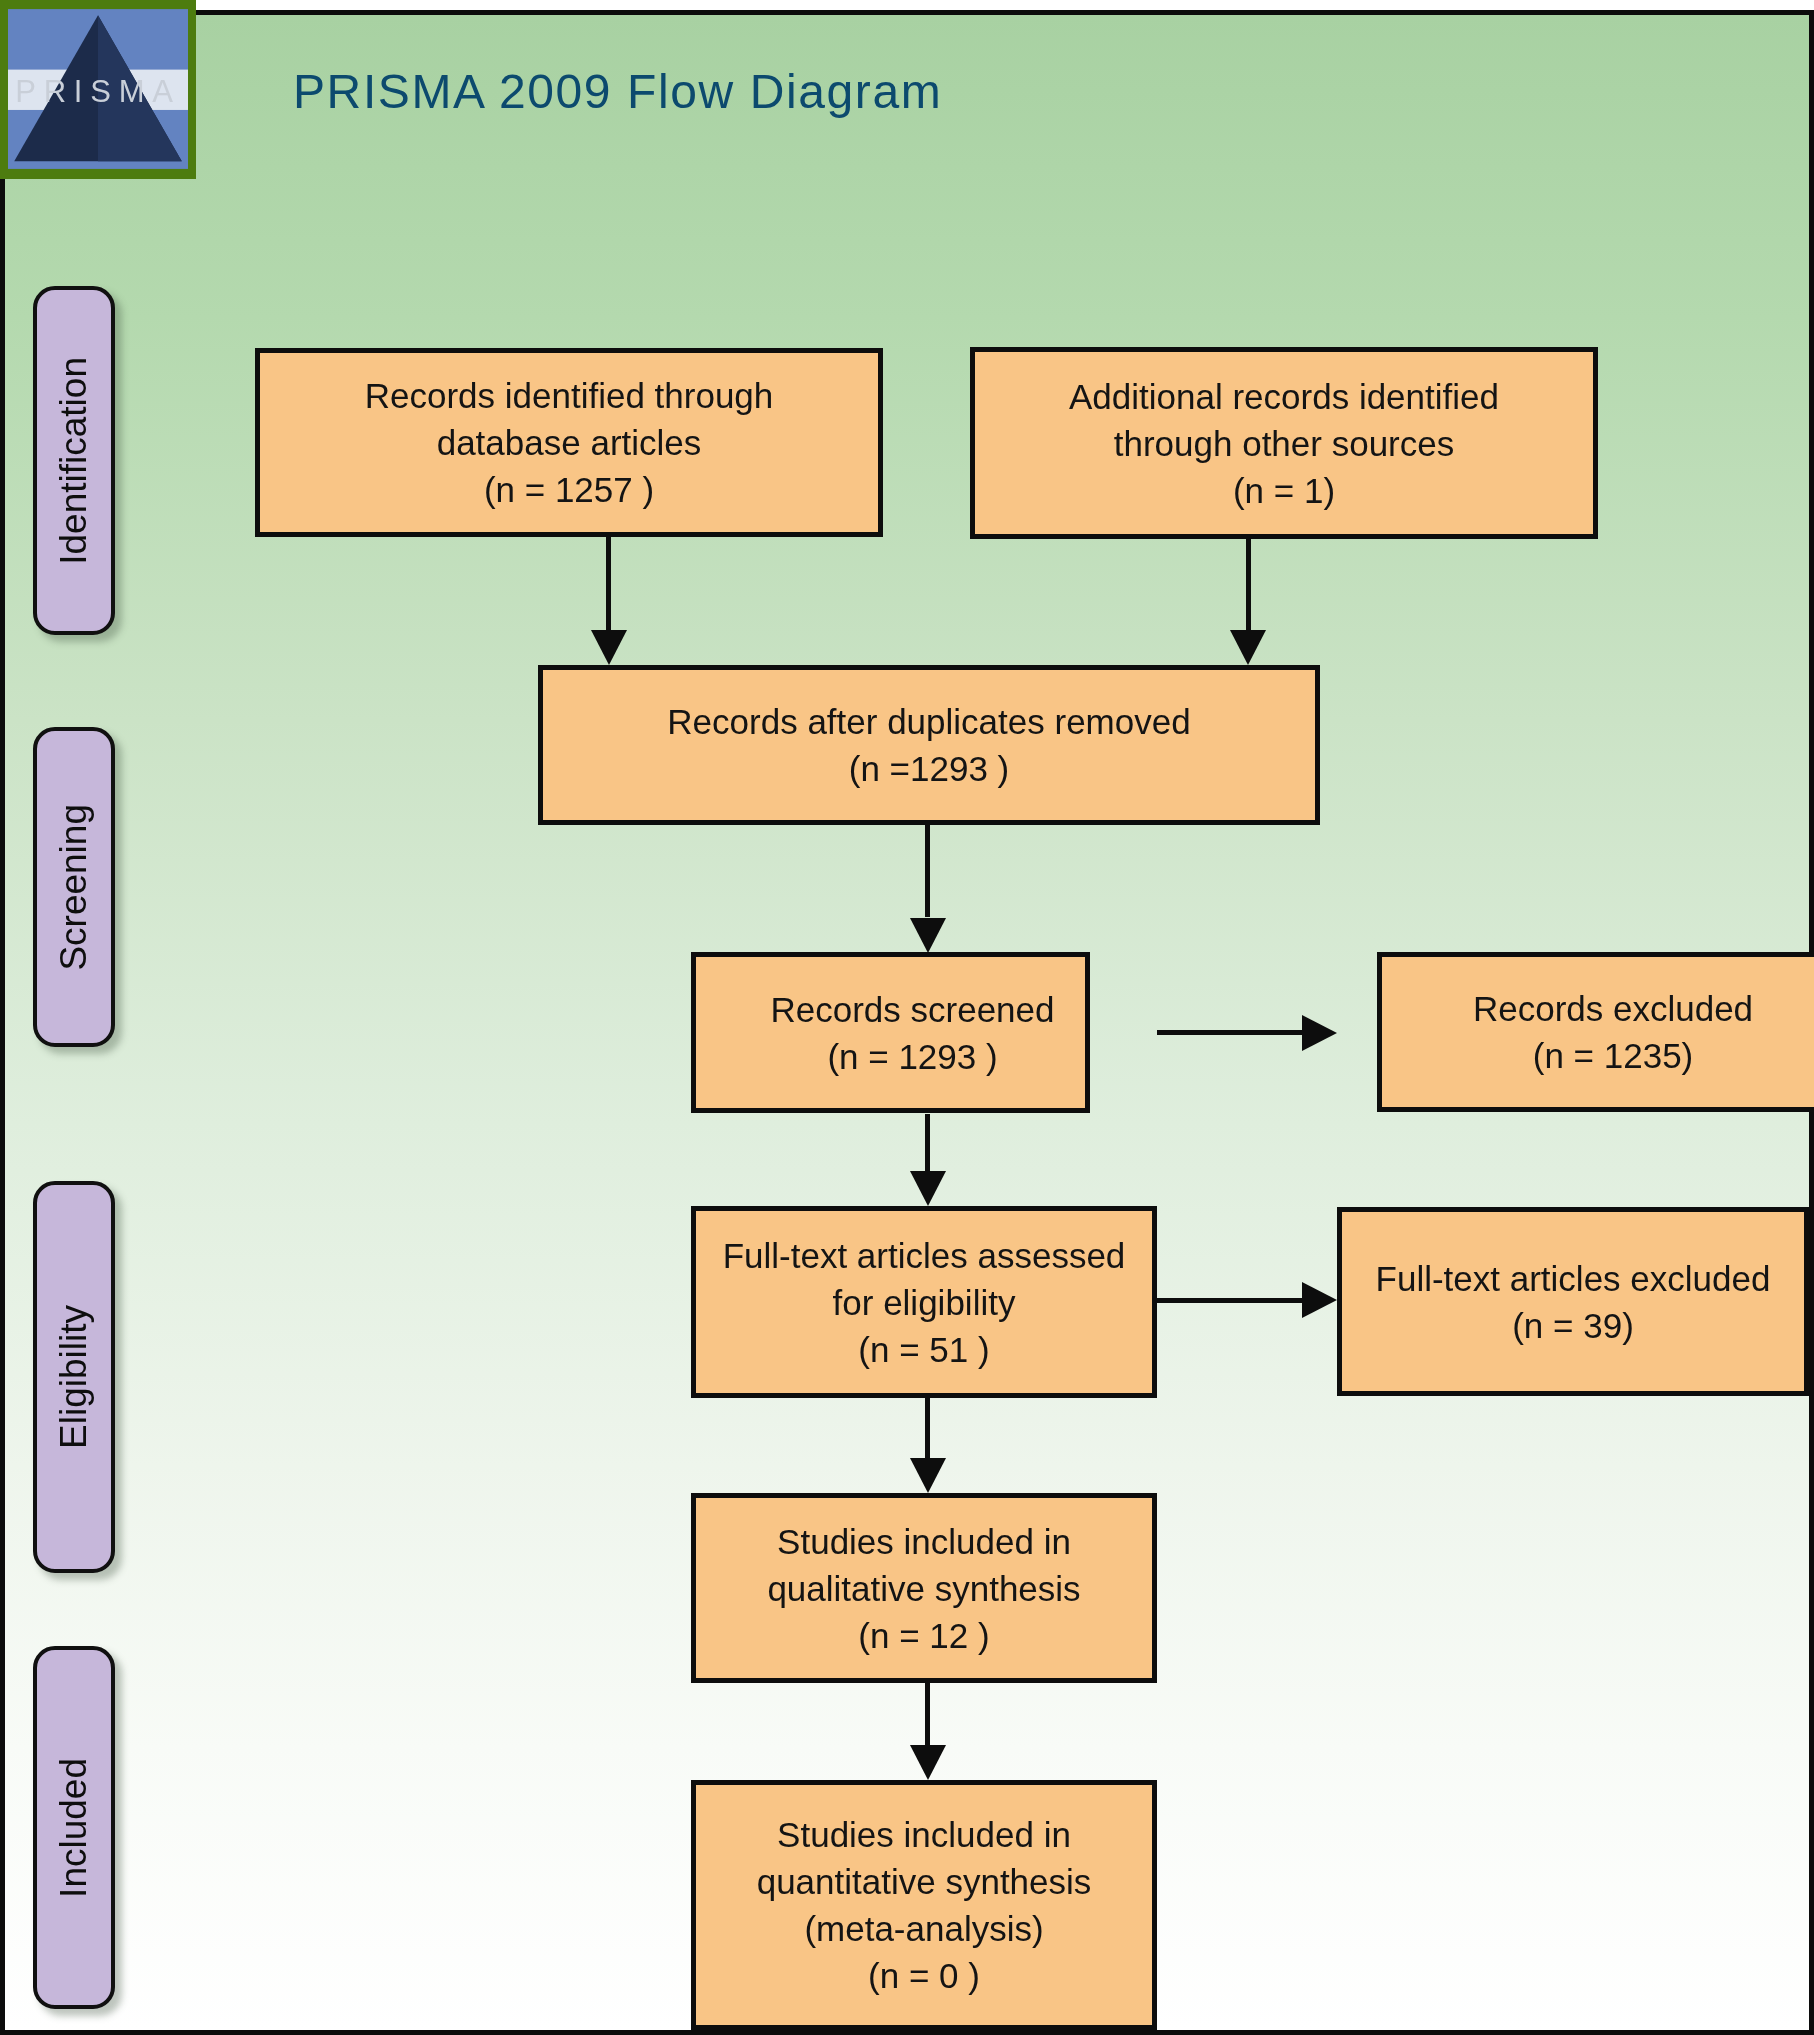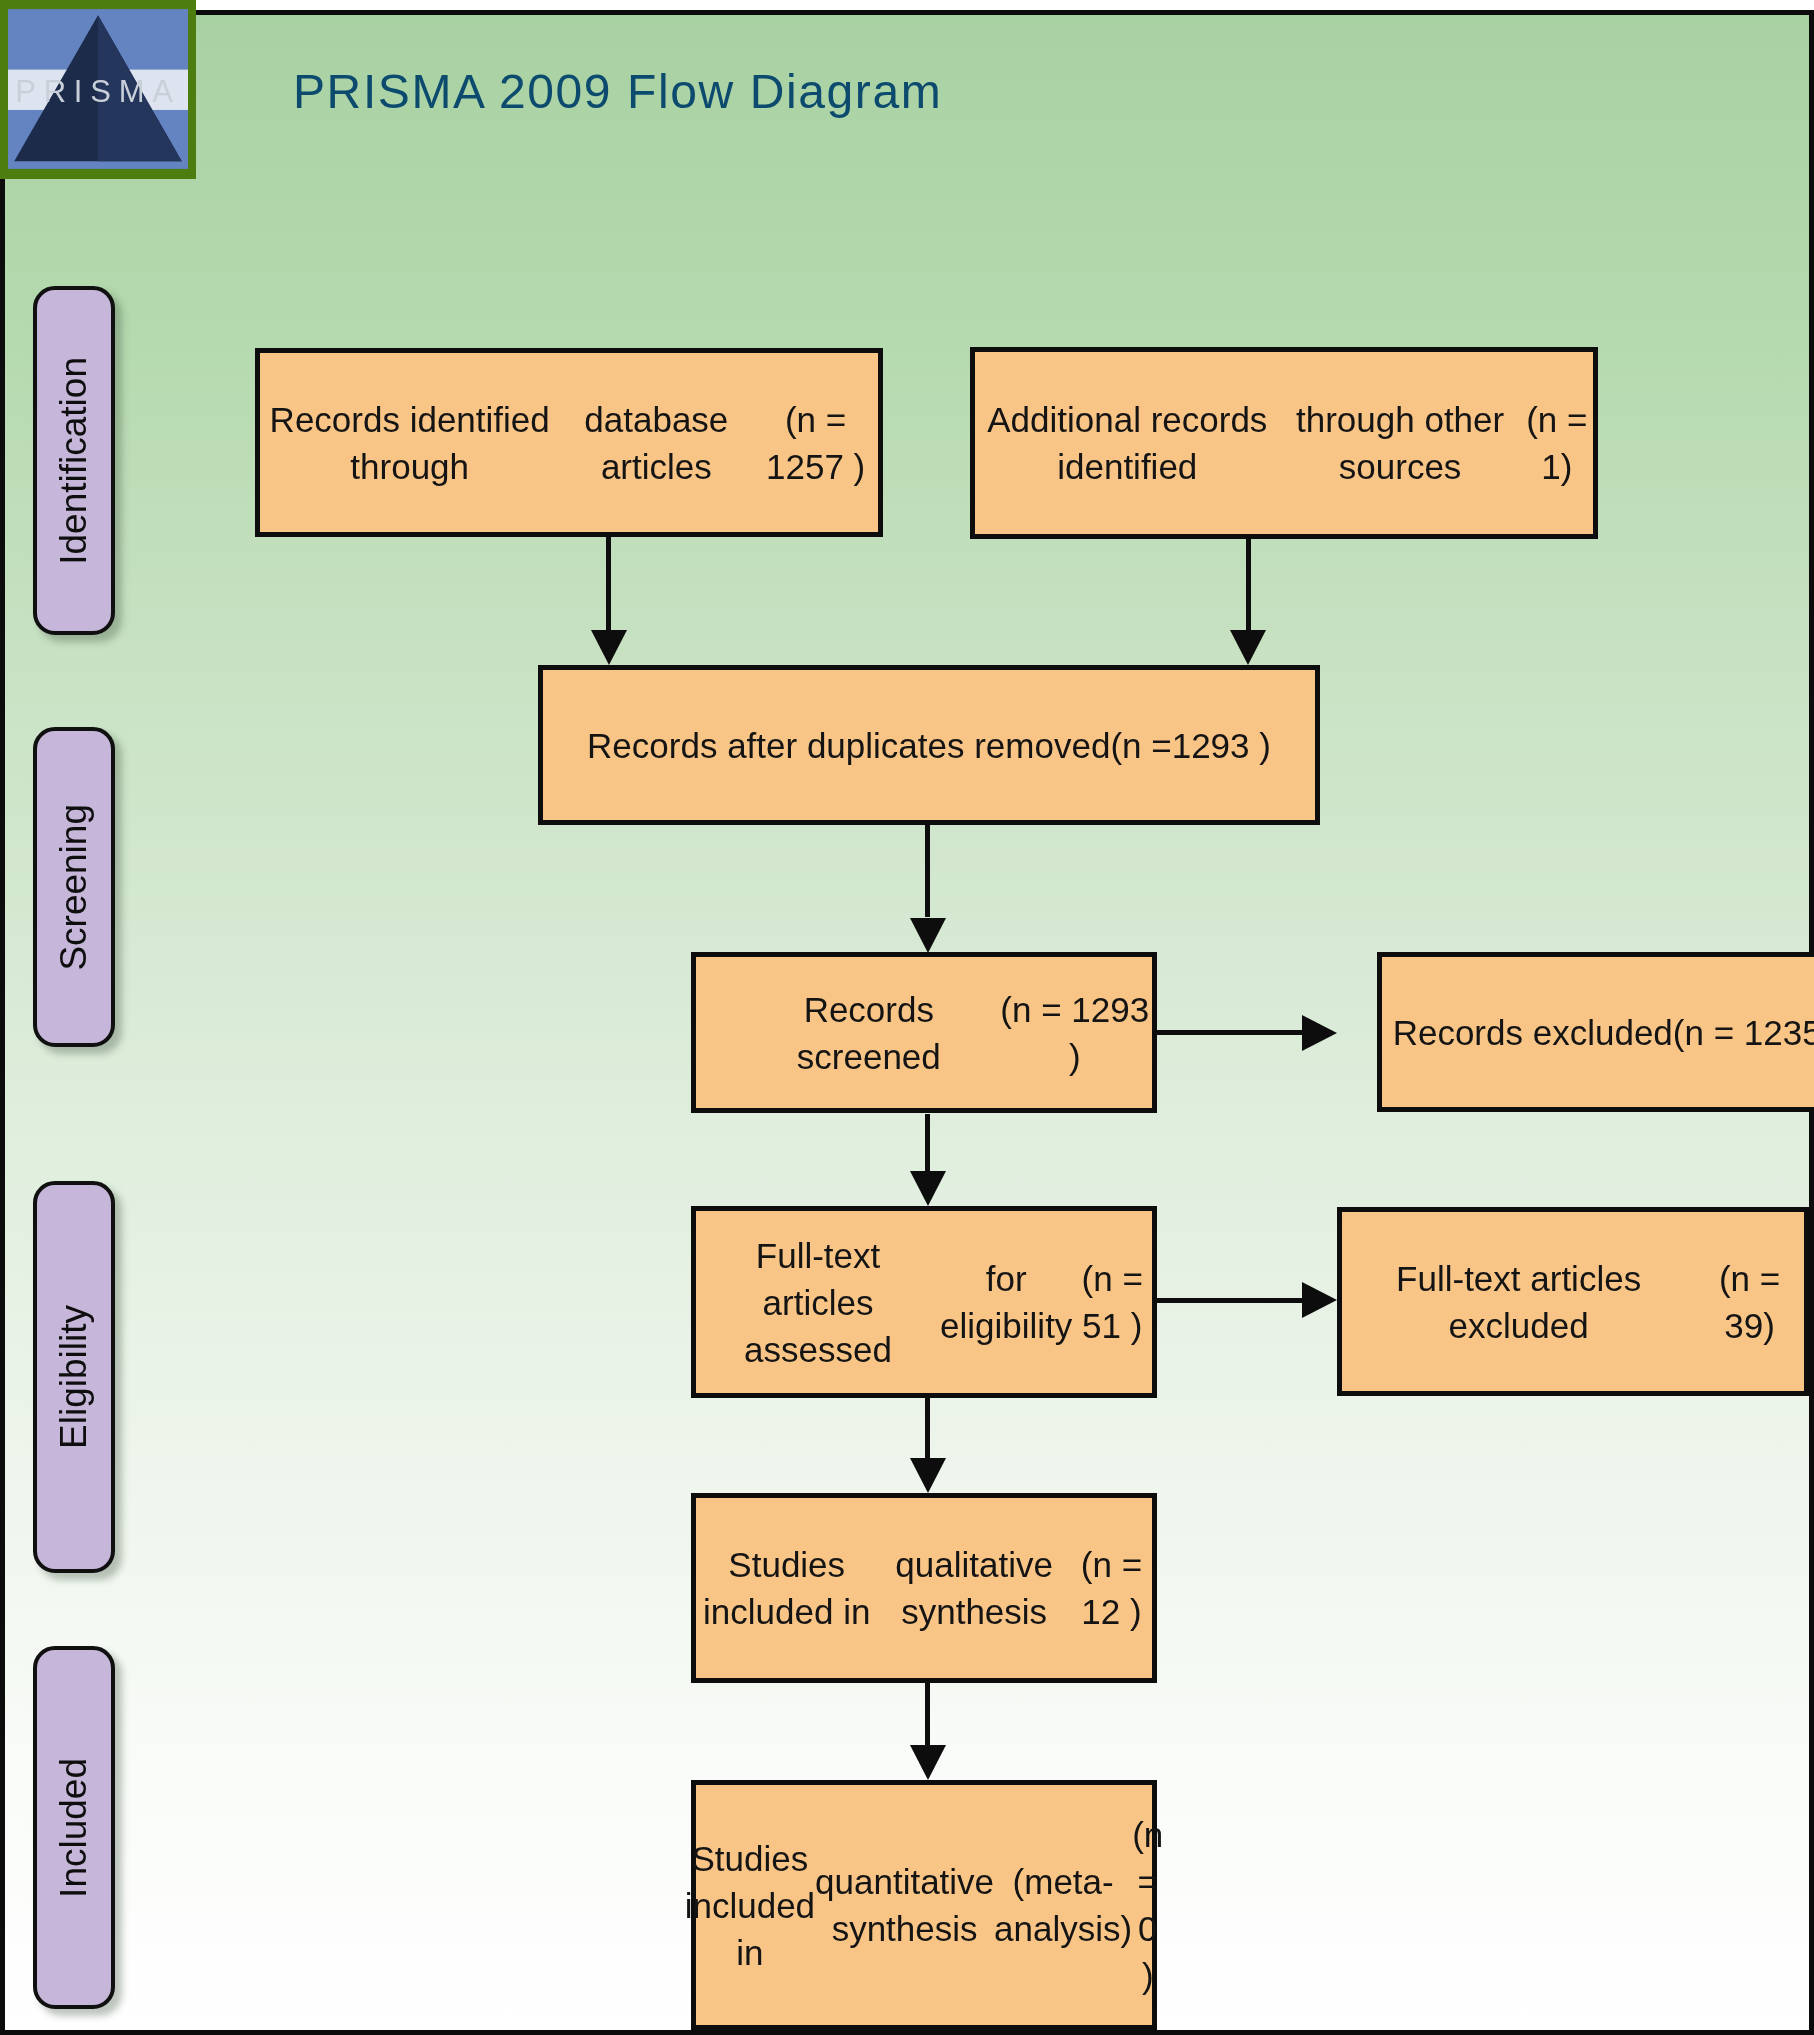--- a/index.html
+++ b/index.html
@@ -45,27 +45,27 @@
     font-size:37px;color:#0e0e0e;white-space:nowrap;
   }
   #stage-identification{top:286px;height:349px;}
   #stage-screening{top:727px;height:320px;}
   #stage-eligibility{top:1181px;height:392px;}
   #stage-included{top:1646px;height:363px;}
   
   .node{
     position:absolute;box-sizing:border-box;
     background:#f9c586;border:5.4px solid #0d0d0d;
-    display:flex;flex-direction:row;align-items:center;justify-content:center;
+    display:flex;flex-direction:column;align-items:center;justify-content:center;
     text-align:center;font-size:35px;line-height:47px;color:#141414;
   }
   #n-identified{left:255px;top:348px;width:628px;height:189px;}
   #n-additional{left:970px;top:347px;width:628px;height:192px;}
   #n-duplicates{left:538px;top:665px;width:782px;height:160px;}
-  #n-screened{left:691px;top:952px;width:466px;height:161px;padding-left:44px;}
+  #n-screened{left:691px;top:952px;width:399px;height:161px;padding-left:44px;}
   #n-rexcluded{left:1337px;top:952px;width:472px;height:160px;margin-left:40px;}
   #n-assessed{left:691px;top:1206px;width:466px;height:192px;}
   #n-fexcluded{left:1337px;top:1207px;width:472px;height:189px;}
   #n-qualitative{left:691px;top:1493px;width:466px;height:190px;}
   #n-quantitative{left:691px;top:1780px;width:466px;height:250px;}
   
   .vline{position:absolute;width:4.7px;background:#0d0d0d;}
   .hline{position:absolute;height:4.7px;background:#0d0d0d;}
   .ah-down{position:absolute;width:0;height:0;
     border-left:18px solid transparent;border-right:18px solid transparent;

